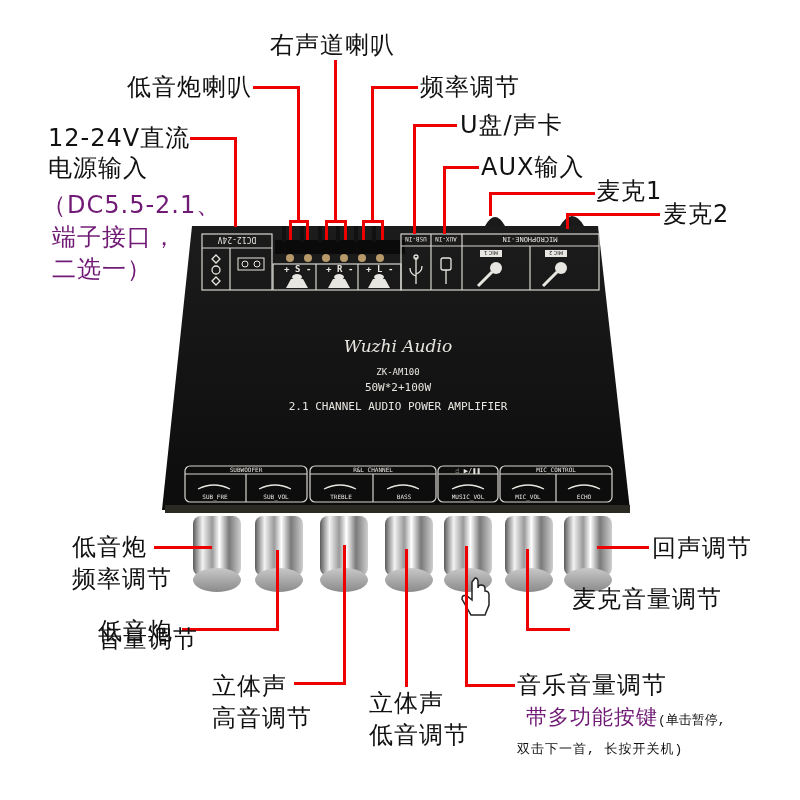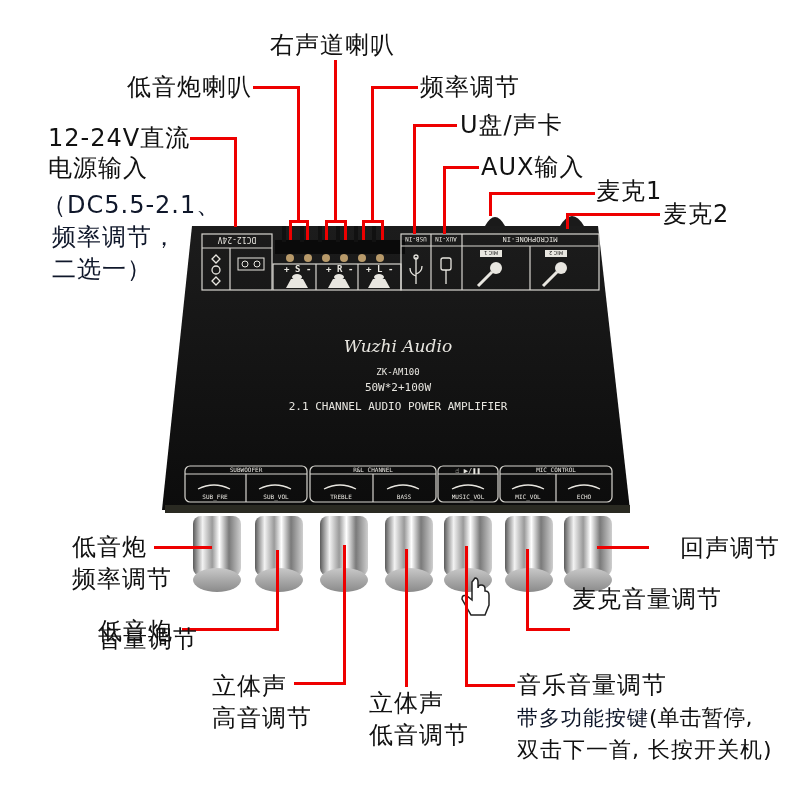--- a/index.html
+++ b/index.html
@@ -1,20 +1,20 @@
 <!DOCTYPE html>
 <html><head>
 <meta charset="utf-8">
 <style>
   html,body{margin:0;padding:0;background:#ffffff;}
   body{width:800px;height:800px;position:relative;overflow:hidden;font-family:"DejaVu Sans","Liberation Sans",sans-serif;}
   .abs{position:absolute;}
   .lbl{position:absolute;color:#111;font-size:24px;line-height:30px;white-space:nowrap;letter-spacing:1px;}
-  .red{color:#0f172a;}
-  .small{font-size:22px;}
+  .red{color:#701a75;}
+  .small{font-size:13px;font-family:Liberation Mono, monospace;}
   .ln{position:absolute;background:#ee0000;}
   
   #board{position:absolute;left:0;top:0;width:800px;height:800px;}
   .panel-text{fill:#e8e6e0;font-family:"DejaVu Sans Mono","Liberation Mono",monospace;}
   .serif{font-family:"DejaVu Serif","Liberation Serif",serif;font-style:italic;}
 </style>
 </head>
 <body>
 
 <svg id="board" viewBox="0 0 800 800" xmlns="http://www.w3.org/2000/svg">
@@ -261,37 +261,37 @@
   <div class="ln" style="left:597px;top:546px;width:52px;height:3px;"></div>
 </div>
 
 <div class="lbl" style="left:270px;top:30px;">右声道喇叭</div>
 <div class="lbl" style="left:127px;top:72px;">低音炮喇叭</div>
 <div class="lbl" style="left:420px;top:72px;">频率调节</div>
 
 <div class="lbl" style="left:48px;top:123px;">12-24V直流</div>
 <div class="lbl" style="left:48px;top:153px;text-align:center;">电源输入</div>
 <div class="lbl red" style="left:42px;top:190px;">（DC5.5-2.1、</div>
-<div class="lbl red" style="left:52px;top:222px;">频率调节，</div>
+<div class="lbl red" style="left:52px;top:222px;">端子接口，</div>
 <div class="lbl red" style="left:52px;top:254px;text-align:right;">二选一）</div>
 
 <div class="lbl" style="left:460px;top:110px;">U盘/声卡</div>
 <div class="lbl" style="left:481px;top:152px;">AUX输入</div>
 <div class="lbl" style="left:596px;top:176px;">麦克1</div>
 <div class="lbl" style="left:663px;top:199px;">麦克2</div>
 
 <div class="lbl" style="left:72px;top:532px;">低音炮</div>
 <div class="lbl" style="left:72px;top:564px;">频率调节</div>
 <div class="lbl" style="left:98px;top:616px;">低音炮</div>
 <div class="lbl" style="left:98px;top:624px;text-align:right;">音量调节</div>
 <div class="lbl" style="left:212px;top:671px;">立体声</div>
 <div class="lbl" style="left:212px;top:703px;">高音调节</div>
 <div class="lbl" style="left:369px;top:688px;">立体声</div>
 <div class="lbl" style="left:369px;top:720px;">低音调节</div>
 
 <div class="lbl" style="left:517px;top:670px;">音乐音量调节</div>
 <div class="abs" style="left:517px;top:703px;white-space:nowrap;">
-  <span class="red" style="font-size:21px;letter-spacing:1px;">带多功能按键</span><span class="small" style="color:#111;">(单击暂停,</span>
+  <span class="red" style="font-size:21px;letter-spacing:1px;margin-left:9px;">带多功能按键</span><span class="small" style="color:#111;">(单击暂停,</span>
 </div>
 <div class="lbl small" style="left:517px;top:735px;">双击下一首, 长按开关机)</div>
 
 <div class="lbl" style="left:572px;top:584px;">麦克音量调节</div>
-<div class="lbl" style="left:680px;top:533px;">回声调节</div>
+<div class="lbl" style="left:652px;top:533px;">回声调节</div>
 
 </body></html>

